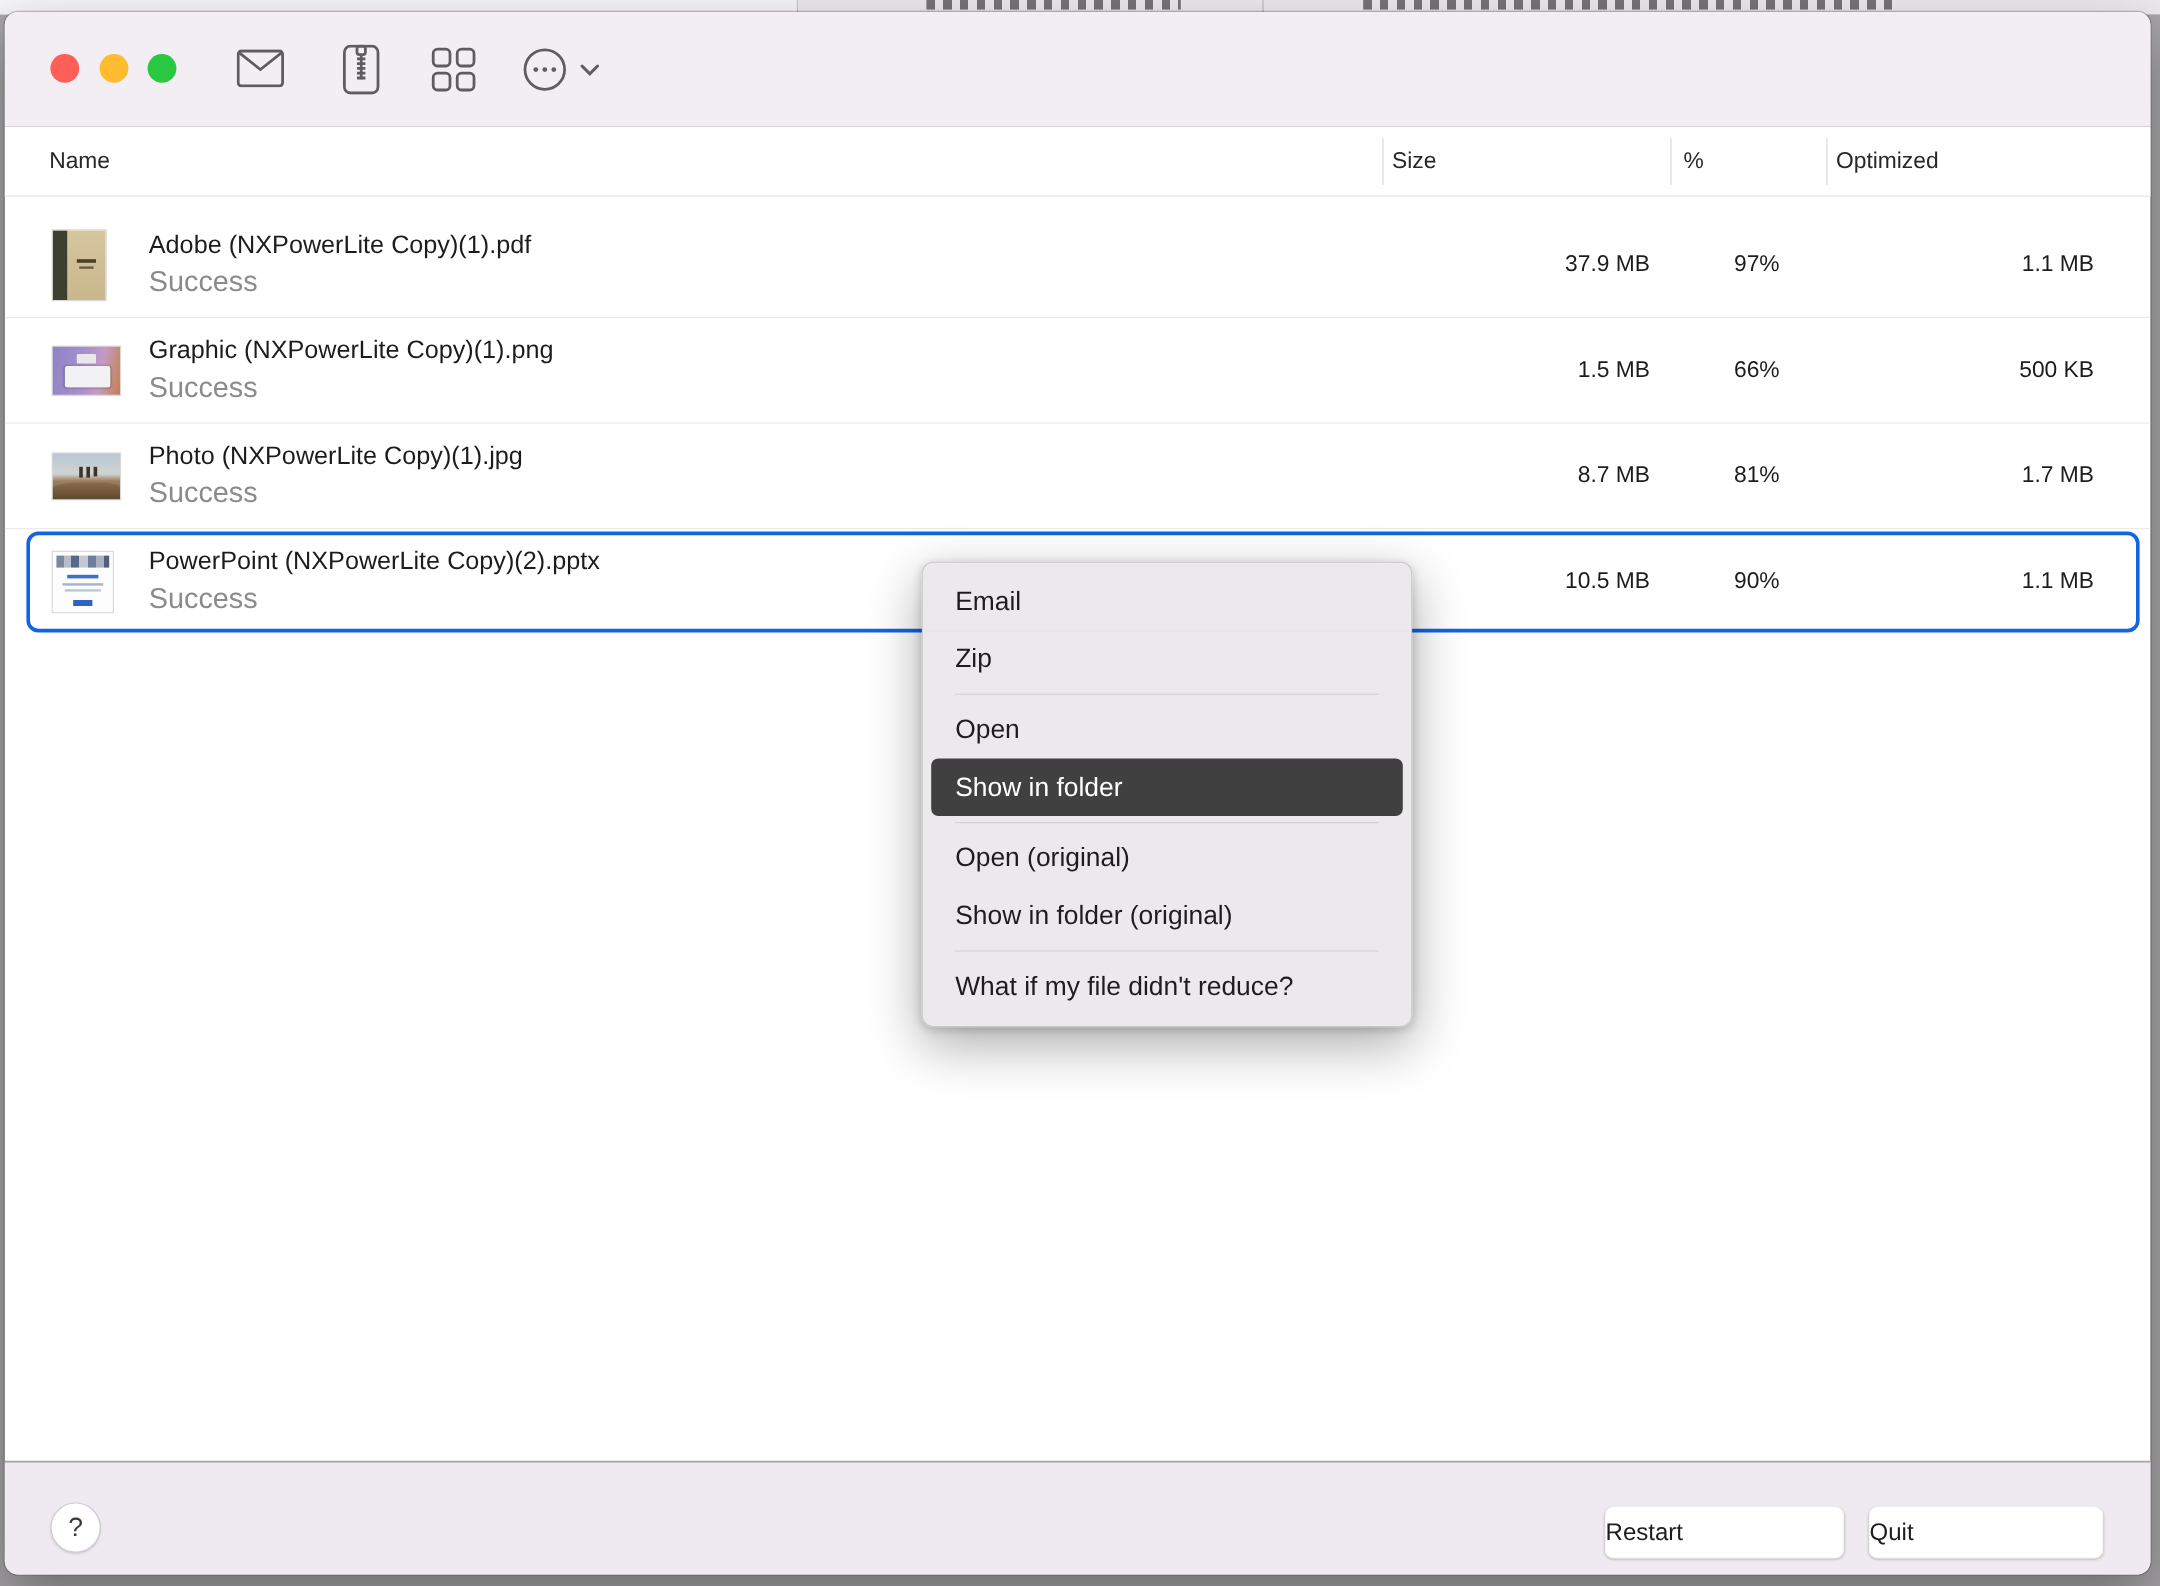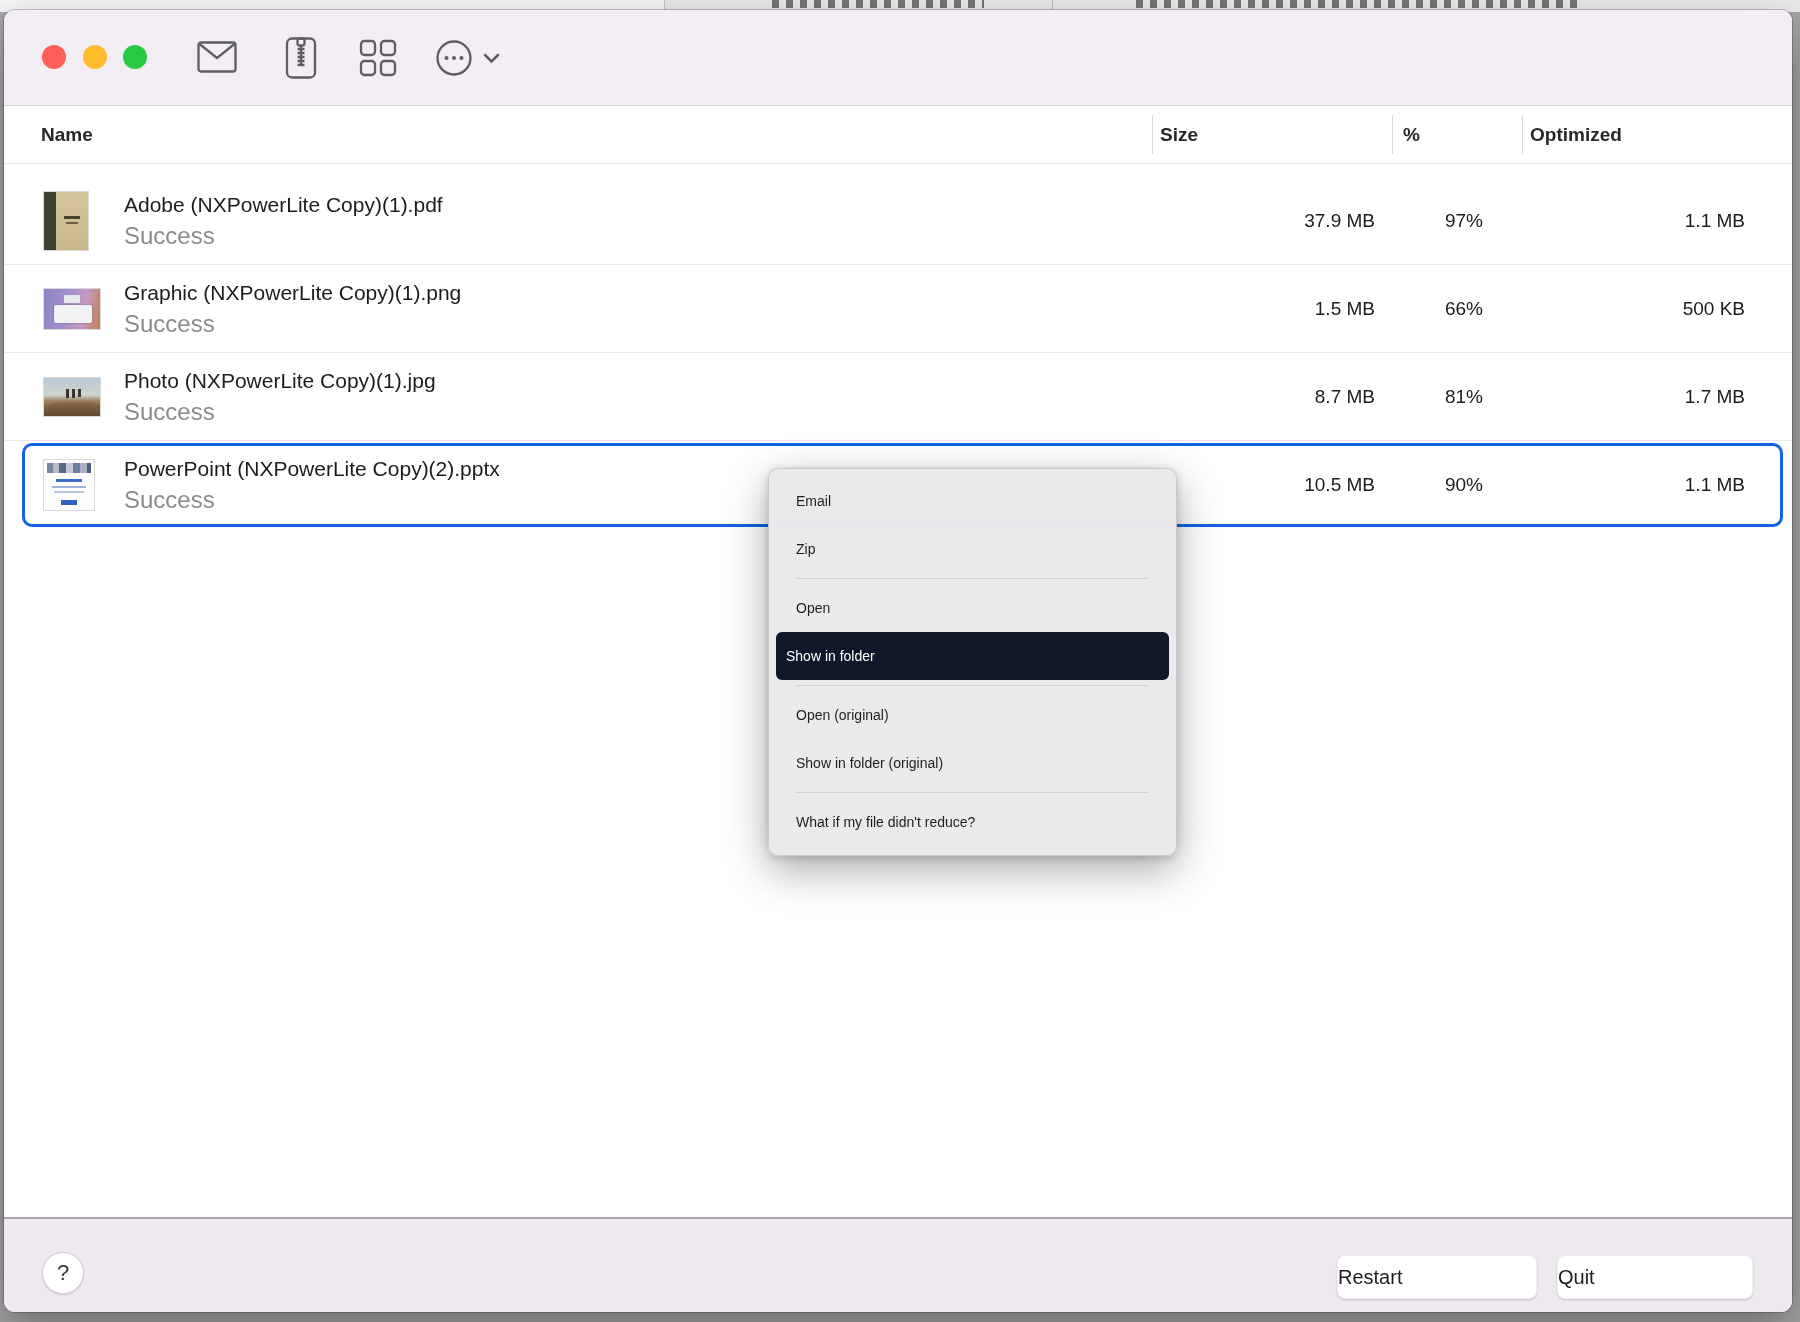--- a/index.html
+++ b/index.html
@@ -38,21 +38,21 @@
   .t-green  { left:119px; background:#28c840; }
   .tb-icon { position:absolute; top:26px; color:#5e5d60; }
   .tb-email { left:193px; top:31px; }
   .tb-zip   { left:281px; top:27px; }
   .tb-grid  { left:355px; top:29px; }
   .tb-more  { left:431px; top:29px; display:flex; align-items:center; gap:10px; }
 
   
   .table-header {
     position:absolute; top:96px; left:0; right:0; height:58px; background:#fff;
-    border-bottom:1px solid #e7e7e7; font-size:19px; color:#28282a;font-weight:bold;
+    border-bottom:1px solid #e7e7e7; font-size:19px; color:#28282a;
   }
   .th { position:absolute; top:0; height:58px; display:flex; align-items:center; }
   .th-name { left:37px; }
   .th-size { left:1156px; }
   .th-pct  { left:1399px; }
   .th-opt  { left:1526px; }
   .col-sep { position:absolute; top:9px; bottom:9px; width:1px; background:#dadada; }
   .sep-1 { left:1148px; } .sep-2 { left:1388px; } .sep-3 { left:1518px; }
 
   
@@ -117,24 +117,24 @@
     display:flex; align-items:center; justify-content:flex-start; font-size:20px; color:#1d1d1f;
   }
   .btn-restart { left:1333px; width:200px; }
   .btn-quit   { left:1553px; width:196px; }
 
   
   .context-menu {
     position:absolute; left:768px; top:468px; width:409px;
     background:rgba(236,233,237,.985); border:1px solid rgba(0,0,0,.14);
     border-radius:10px; box-shadow:0 14px 44px rgba(0,0,0,.33), 0 2px 8px rgba(0,0,0,.18);
-    padding:8px 0 9px 0; font-size:14px; color:#1d1d1f;
+    padding:8px 0 9px 0; font-size:22px; color:#1d1d1f;
   }
   .menu-item { height:48px; margin:0 7px; padding:0 20px; display:flex; align-items:center; border-radius:6px; }
-  .menu-item.highlighted { background:#0f172a; color:#ffffff;padding-left:10px; }
+  .menu-item.highlighted { background:#404040; color:#ffffff; }
   .menu-sep { height:1px; background:#d5d1d5; margin:5px 27px; }
 </style>
 </head>
 <body>
 
 <div class="screen">
 
   <div class="bg-sliver">
     <div class="left-pane"></div>
     <div class="frag frag-a"></div>

